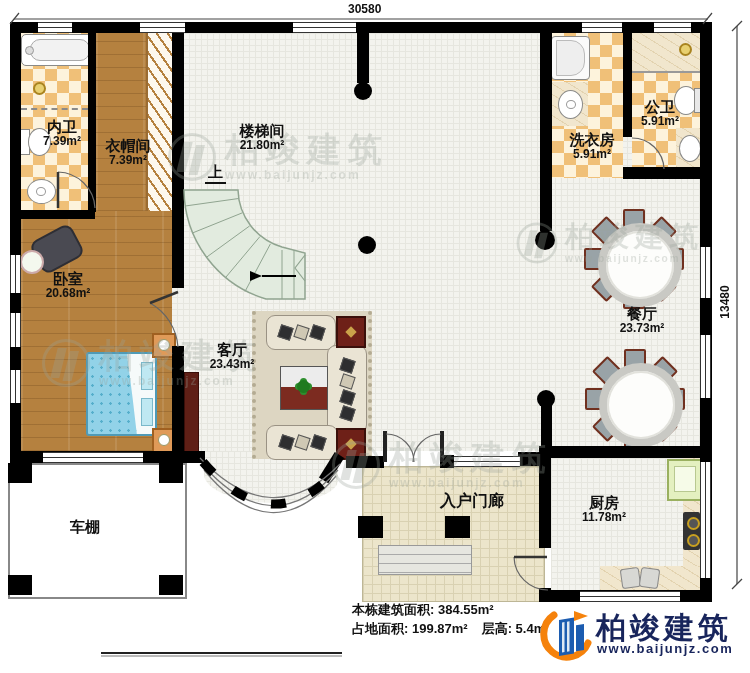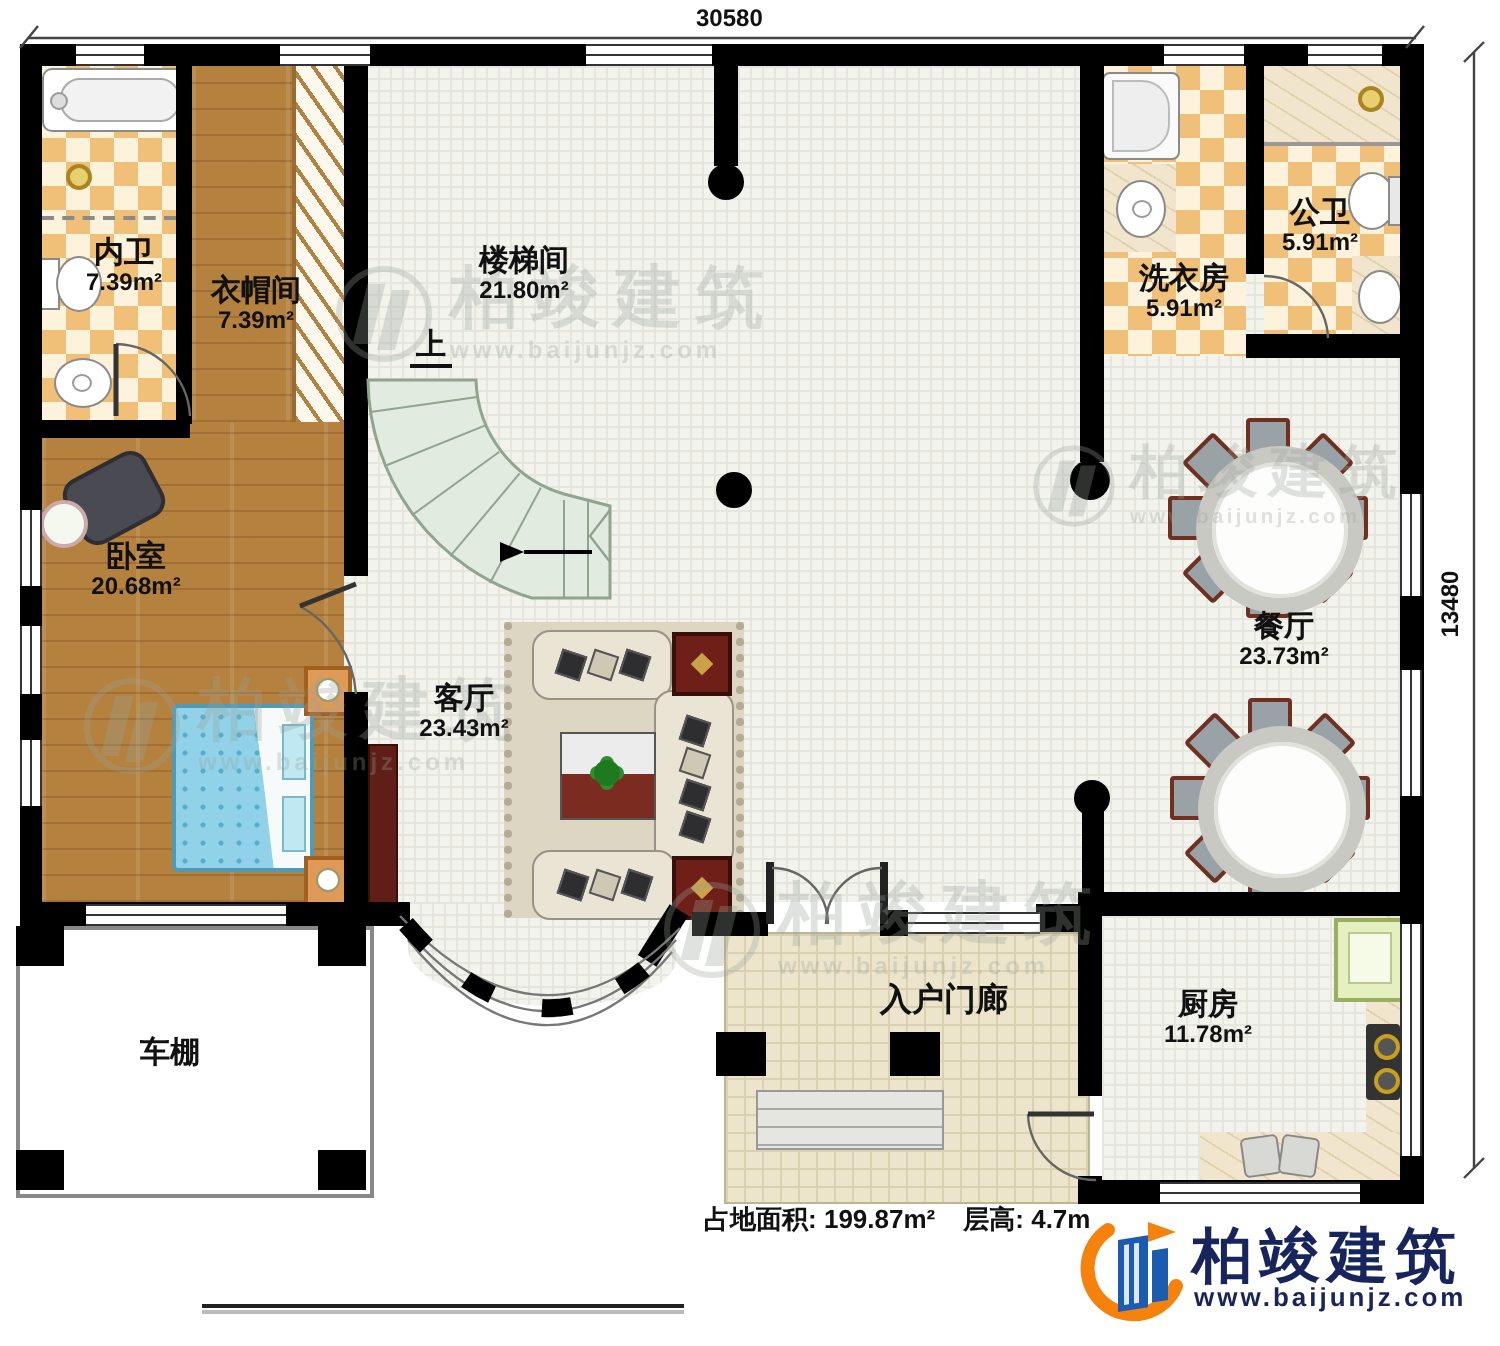--- a/index.html
+++ b/index.html
@@ -383,21 +383,22 @@
     <div class="room-name">车棚</div>
   </div>
   <div class="upword" style="left:205px;top:163px;">上</div>
 
   <div class="dim" style="left:348px;top:2px;">30580</div>
   <div class="dim" style="left:702px;top:295px;transform:rotate(-90deg);transform-origin:center;width:60px;text-align:center;left:695px;">13480</div>
 
   <div class="title-rule" style="left:101px;top:652px;width:241px;"></div>
 
   <div class="stats" style="left:352px;top:600px;">
-    <div><span>占地面积:</span> <span>199.87m²</span><span class="sp"></span><span>层高:</span> <span>4.7m</span></div>
+    <div><span>本栋建筑面积:</span> <span>384.55m²</span></div>
+    <div><span>占地面积:</span> <span>199.87m²</span><span class="sp"></span><span>层高:</span> <span>5.4m</span></div>
   </div>
 
   <div class="abs" style="left:540px;top:605px;z-index:50;">
     <svg width="54" height="58" viewBox="0 0 54 58">
       <path d="M14,10 A23,23 0 1 0 48,38" fill="none" stroke="#f5820c" stroke-width="7" stroke-linecap="round"></path>
       <g transform="skewY(-9)">
         <rect x="19" y="18" width="15" height="36" fill="#1c5cb0"></rect>
         <rect x="36" y="26" width="8" height="26" fill="#1c5cb0"></rect>
         <rect x="22" y="21" width="2.5" height="30" fill="#fff" opacity=".85"></rect>
         <rect x="27" y="21" width="2.5" height="30" fill="#fff" opacity=".85"></rect>

